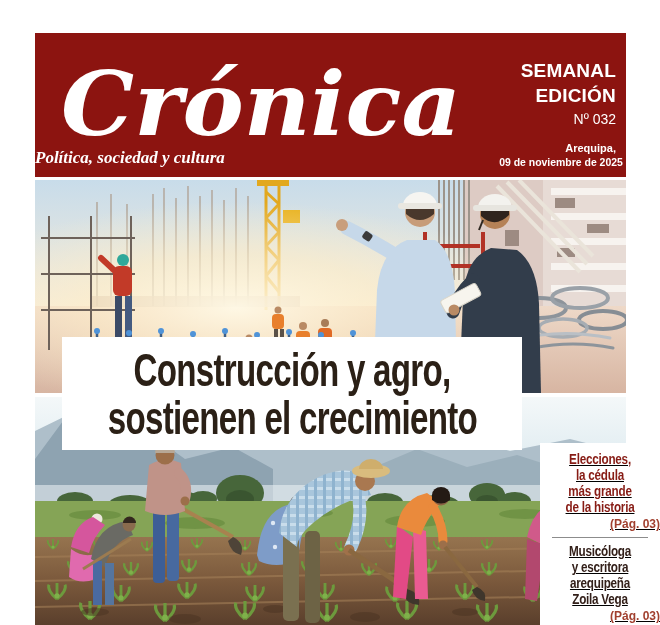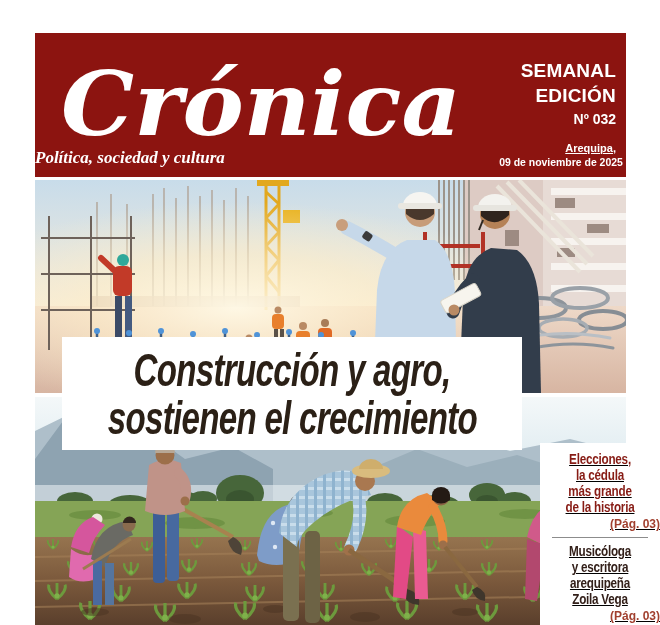--- a/index.html
+++ b/index.html
@@ -13,35 +13,35 @@
   .logo-text { font-family:"DejaVu Serif", serif; font-style:italic; font-weight:bold;
                fill:#ffffff; font-size:88px; }
   .tagline { position:absolute; bottom:9px; left:0; width:100%; box-sizing:border-box;
              padding-right:56px; text-align:left; color:#fff;
              font-family:"Liberation Serif", serif; font-weight:bold; font-style:italic;
              font-size:17px; }
   .edition-box { position:absolute; left:493px; top:33px; width:133px; height:144px;
                  background:var(--banner_red,#8c1410); color:#fff; text-align:right;
                  padding:25px 10px 0 0; box-sizing:border-box; }
   .ed-line { font-size:19px; font-weight:bold; line-height:25px; letter-spacing:.2px; }
-  .issue   { font-size:14px; font-weight:bold; margin-top:3px; }
-  .city    { font-size:11px; font-weight:bold; margin-top:15px;text-decoration:underline; }
+  .issue   { font-size:14px; font-weight:normal; margin-top:3px; }
+  .city    { font-size:11px; font-weight:bold; margin-top:15px; }
   .date    { font-size:11px; font-weight:bold; margin-top:2px; white-space:nowrap;
              transform:scaleX(.95); transform-origin:right center; }
 
   
   .photo { position:absolute; left:35px; width:591px; margin:0; z-index:1; }
   .photo svg { display:block; width:100%; height:100%; }
   .construction { top:180px; height:213px; }
   .farm { top:397px; height:228px; }
 
   
   .headline-box { position:absolute; left:62px; top:337px; width:460px; height:113px;
                   background:#fff; z-index:3; display:flex; flex-direction:column;
-                  justify-content:center; align-items:center;font-style:italic; }
+                  justify-content:center; align-items:center; }
   .hl { font-size:46px; font-weight:bold; line-height:48px; letter-spacing:-1px;
         color:var(--headline_ink,#2b2016); white-space:nowrap;
         transform:scaleX(.72); transform-origin:center; }
 
   
   .teaser-col { position:absolute; left:540px; top:443px; width:120px; height:182px;
                 background:#fff; z-index:3; text-align:center;text-decoration:underline; }
   .teaser { margin-top:8px; }
   .teaser.second { margin-top:5px; }
   .t-line { font-size:15px; font-weight:bold; line-height:16px; letter-spacing:-.3px;

